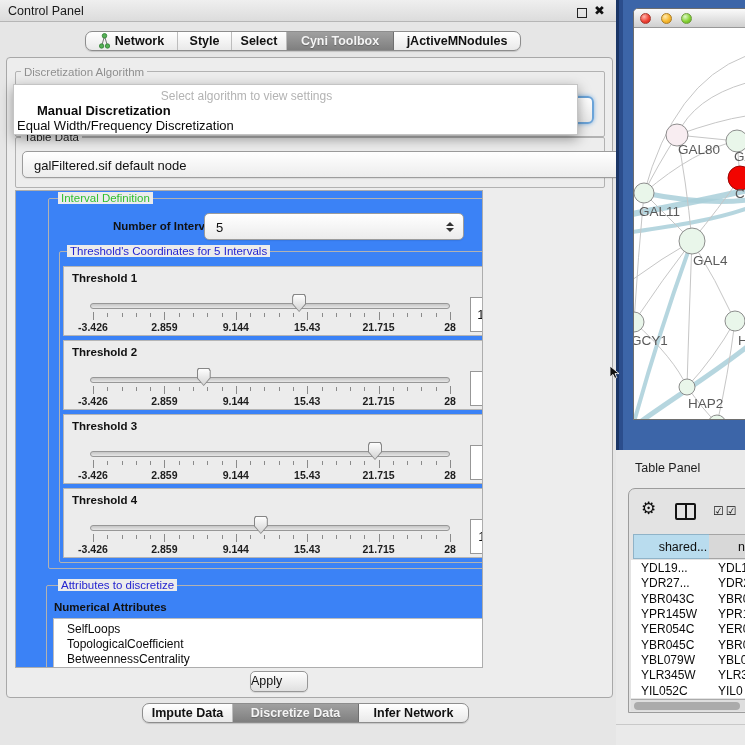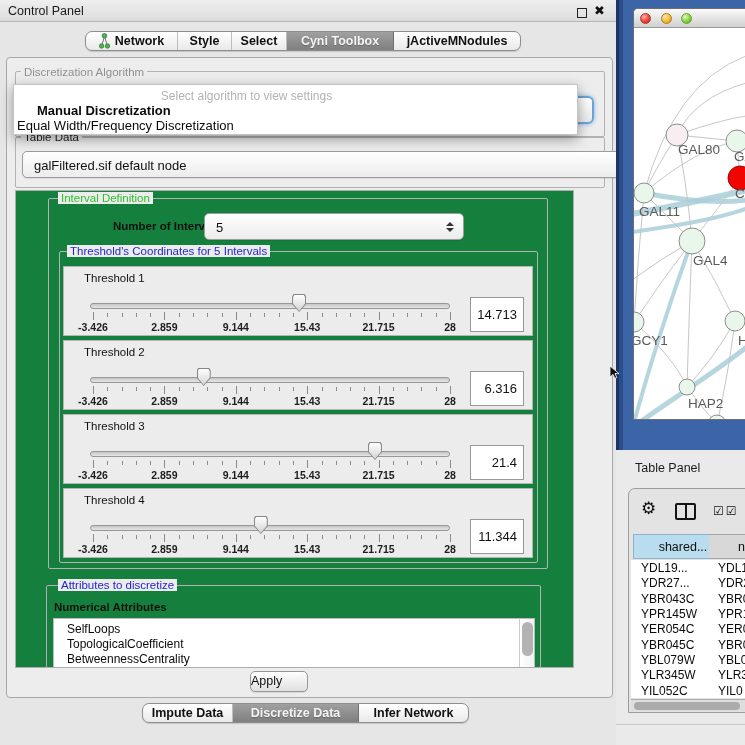--- a/index.html
+++ b/index.html
@@ -49,30 +49,30 @@
   #combo-focus{left:22px;top:96px;width:572px;height:28px;border:2px solid #6ba4d9;border-radius:6px;
                background:linear-gradient(#fff,#e9e9e9);box-shadow:0 0 4px #7fb2e2;z-index:4;}
   #algo-popup{left:13px;top:84px;width:565px;height:51px;background:#fff;border:1px solid #c4c4c4;
               box-shadow:0 4px 12px rgba(0,0,0,.38);z-index:6;}
   #algo-popup .prompt{position:absolute;left:0;top:4px;width:465px;text-align:center;
                       font-size:12px;color:#b3b3b3;}
   #algo-popup .opt{position:absolute;left:3px;font-size:13px;color:#0a0a0a;white-space:nowrap;}
   #algo-popup .opt.sel{font-weight:bold;}
 
   
-  #scrollpanel{left:15px;top:190px;width:559px;height:478px;background:#15803d;
+  #scrollpanel{left:15px;top:190px;width:468px;height:478px;background:#3b82f6;
                border:1px solid #adadad;overflow:hidden;}
   .vtrack{position:absolute;background:linear-gradient(to right,#ffffff,#f2f2f2);
           border-left:1px solid #cccccc;}
   .vthumb{position:absolute;background:#b3b3b3;border-radius:7px;}
 
   
   .thr-row{position:absolute;left:47px;width:470px;height:70px;background:#ececec;
            border:1px solid #b5b5b5;}
-  .thr-label{position:absolute;left:20px;top:5px;font-size:11.5px;font-weight:normal;color:#111;}
+  .thr-label{position:absolute;left:8px;top:5px;font-size:11.5px;font-weight:bold;color:#111;}
   .track{position:absolute;left:26px;top:36px;width:360px;height:6px;border-radius:3px;
          background:linear-gradient(#c6c6c6,#e6e6e6);border:1px solid #979797;}
   .thumb{position:absolute;top:27px;width:14px;height:18px;background:#868686;
          clip-path:polygon(10% 0,90% 0,100% 14%,100% 55%,50% 100%,0 55%,0 14%);}
   .thumb i{position:absolute;left:1px;top:1px;right:1px;bottom:1px;display:block;
            clip-path:polygon(10% 0,90% 0,100% 14%,100% 55%,50% 100%,0 55%,0 14%);
            background:linear-gradient(#fefefe,#d3d3d3);}
   .tick{position:absolute;width:1px;background:#8a8a8a;}
   .tlabel{position:absolute;top:54px;transform:translateX(-50%);font-size:10.5px;
           font-weight:bold;color:#1d1d1d;white-space:nowrap;}

